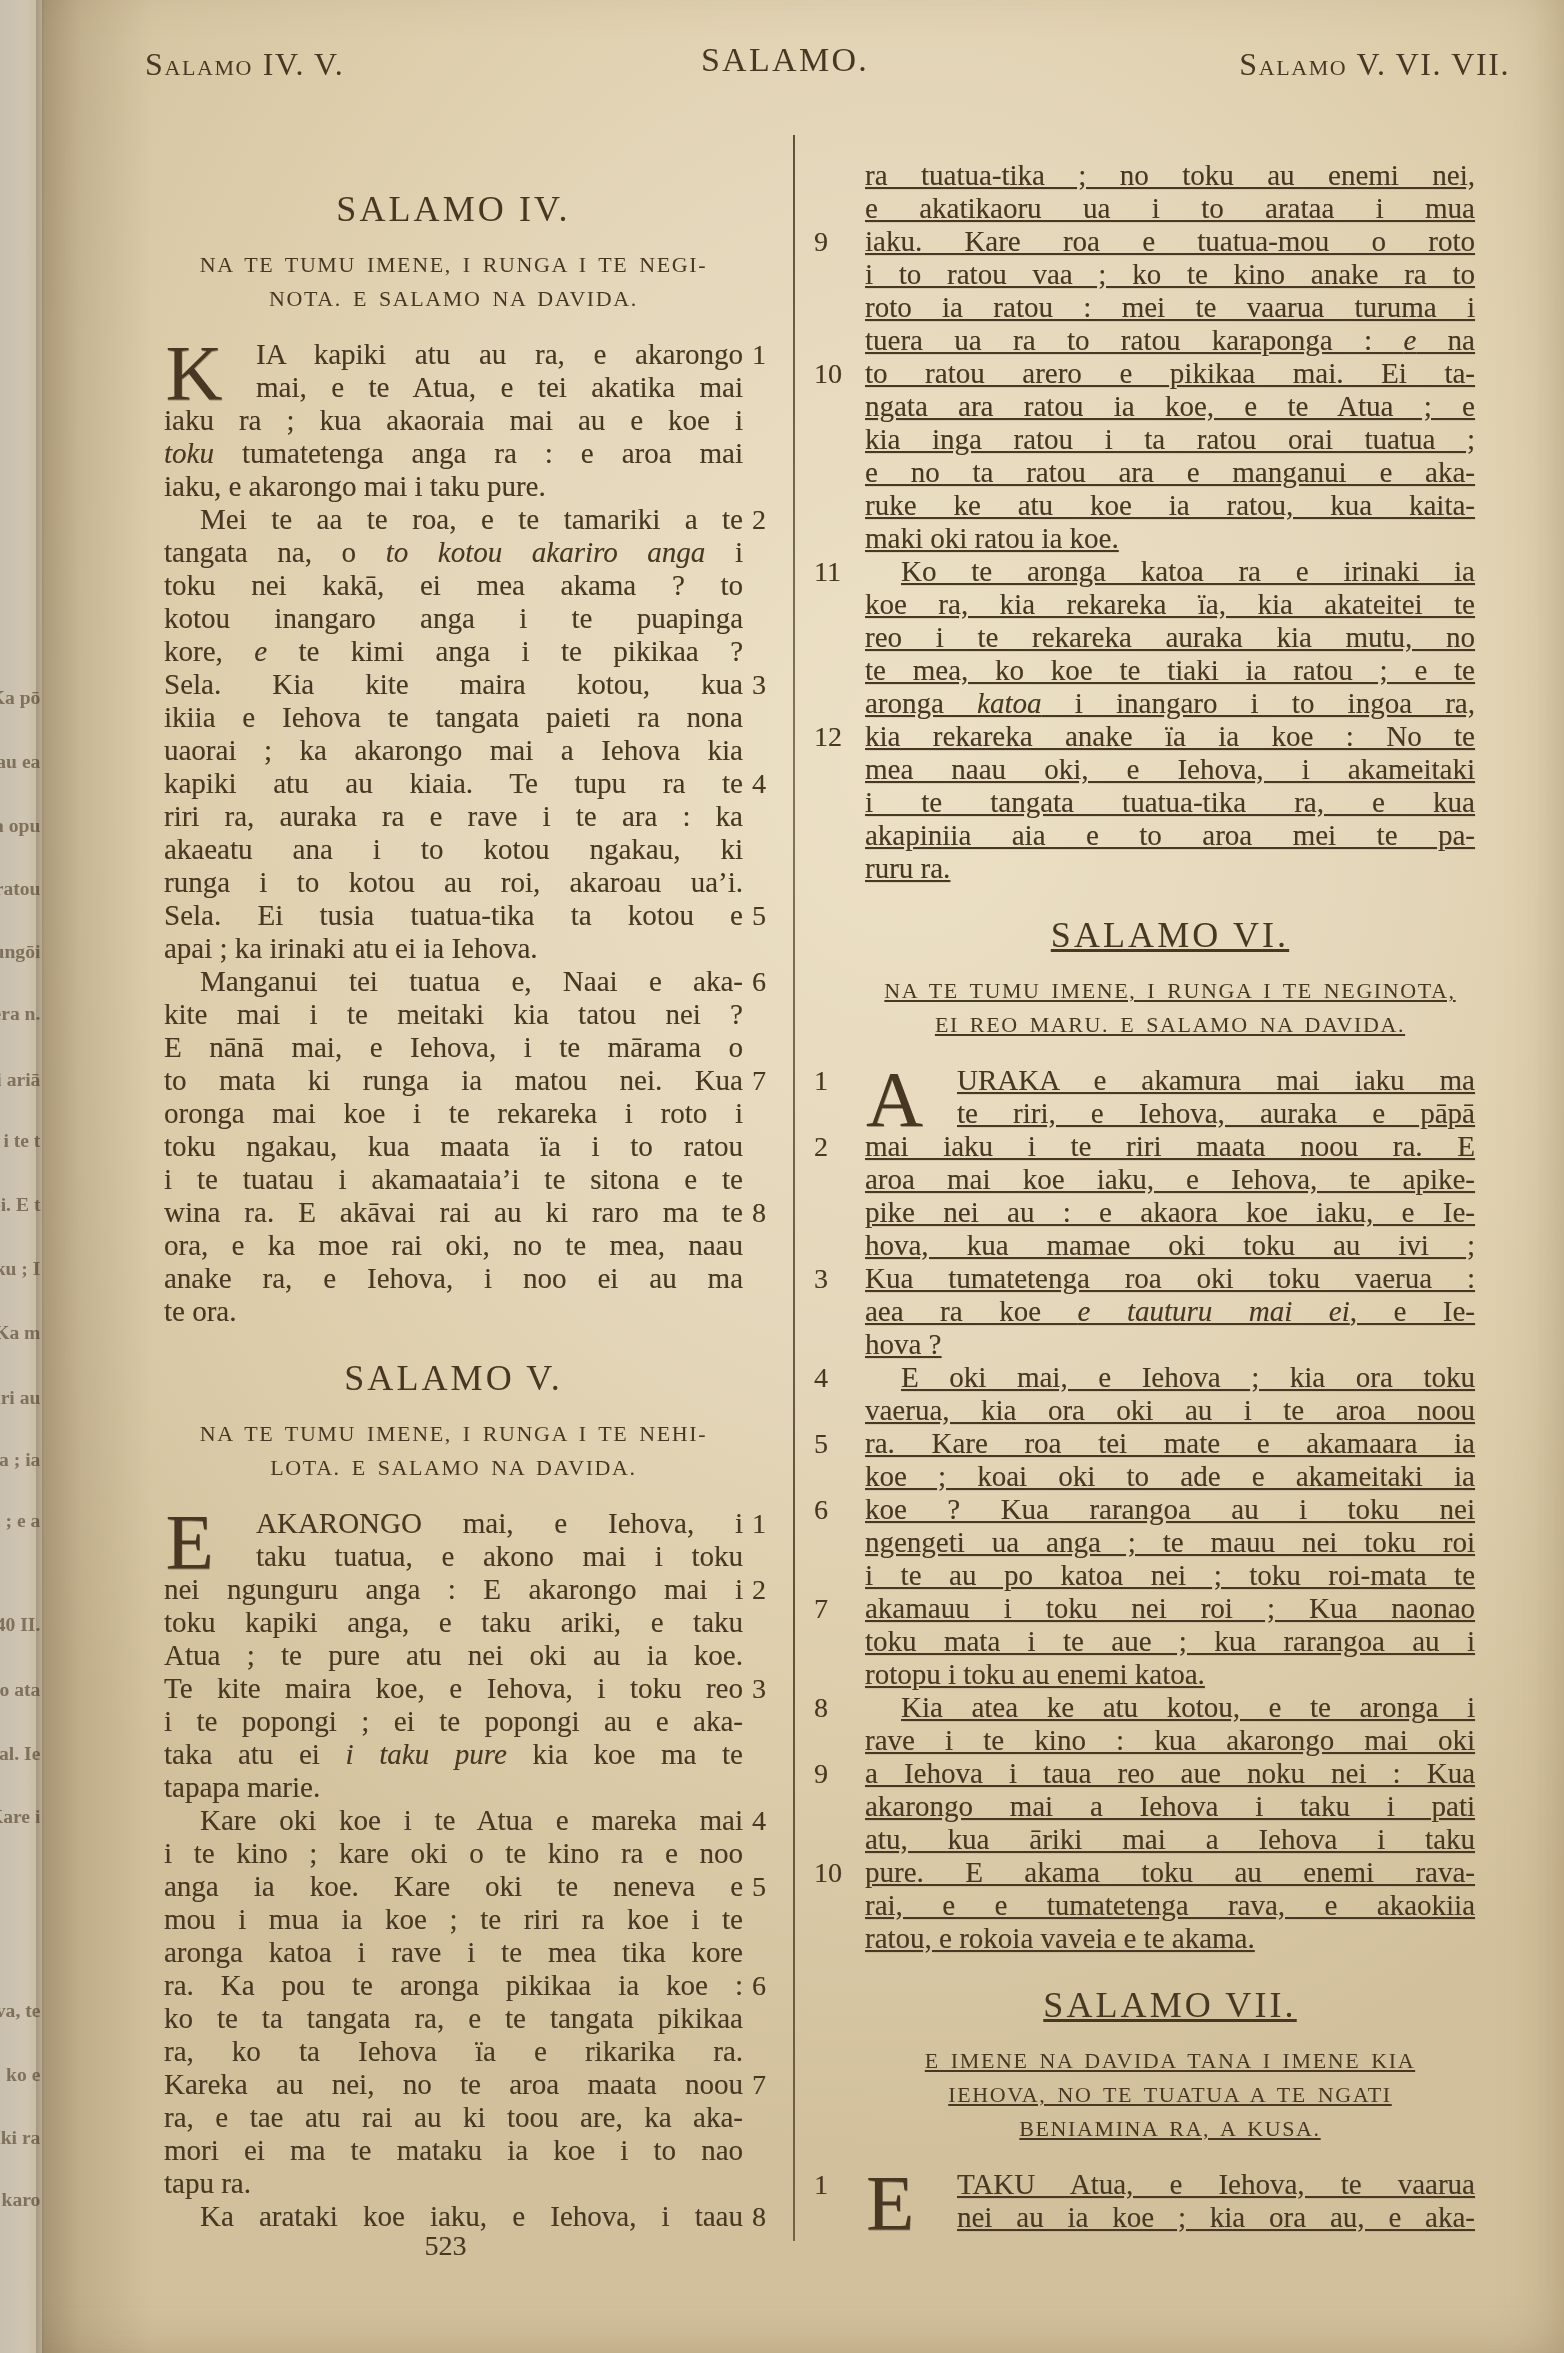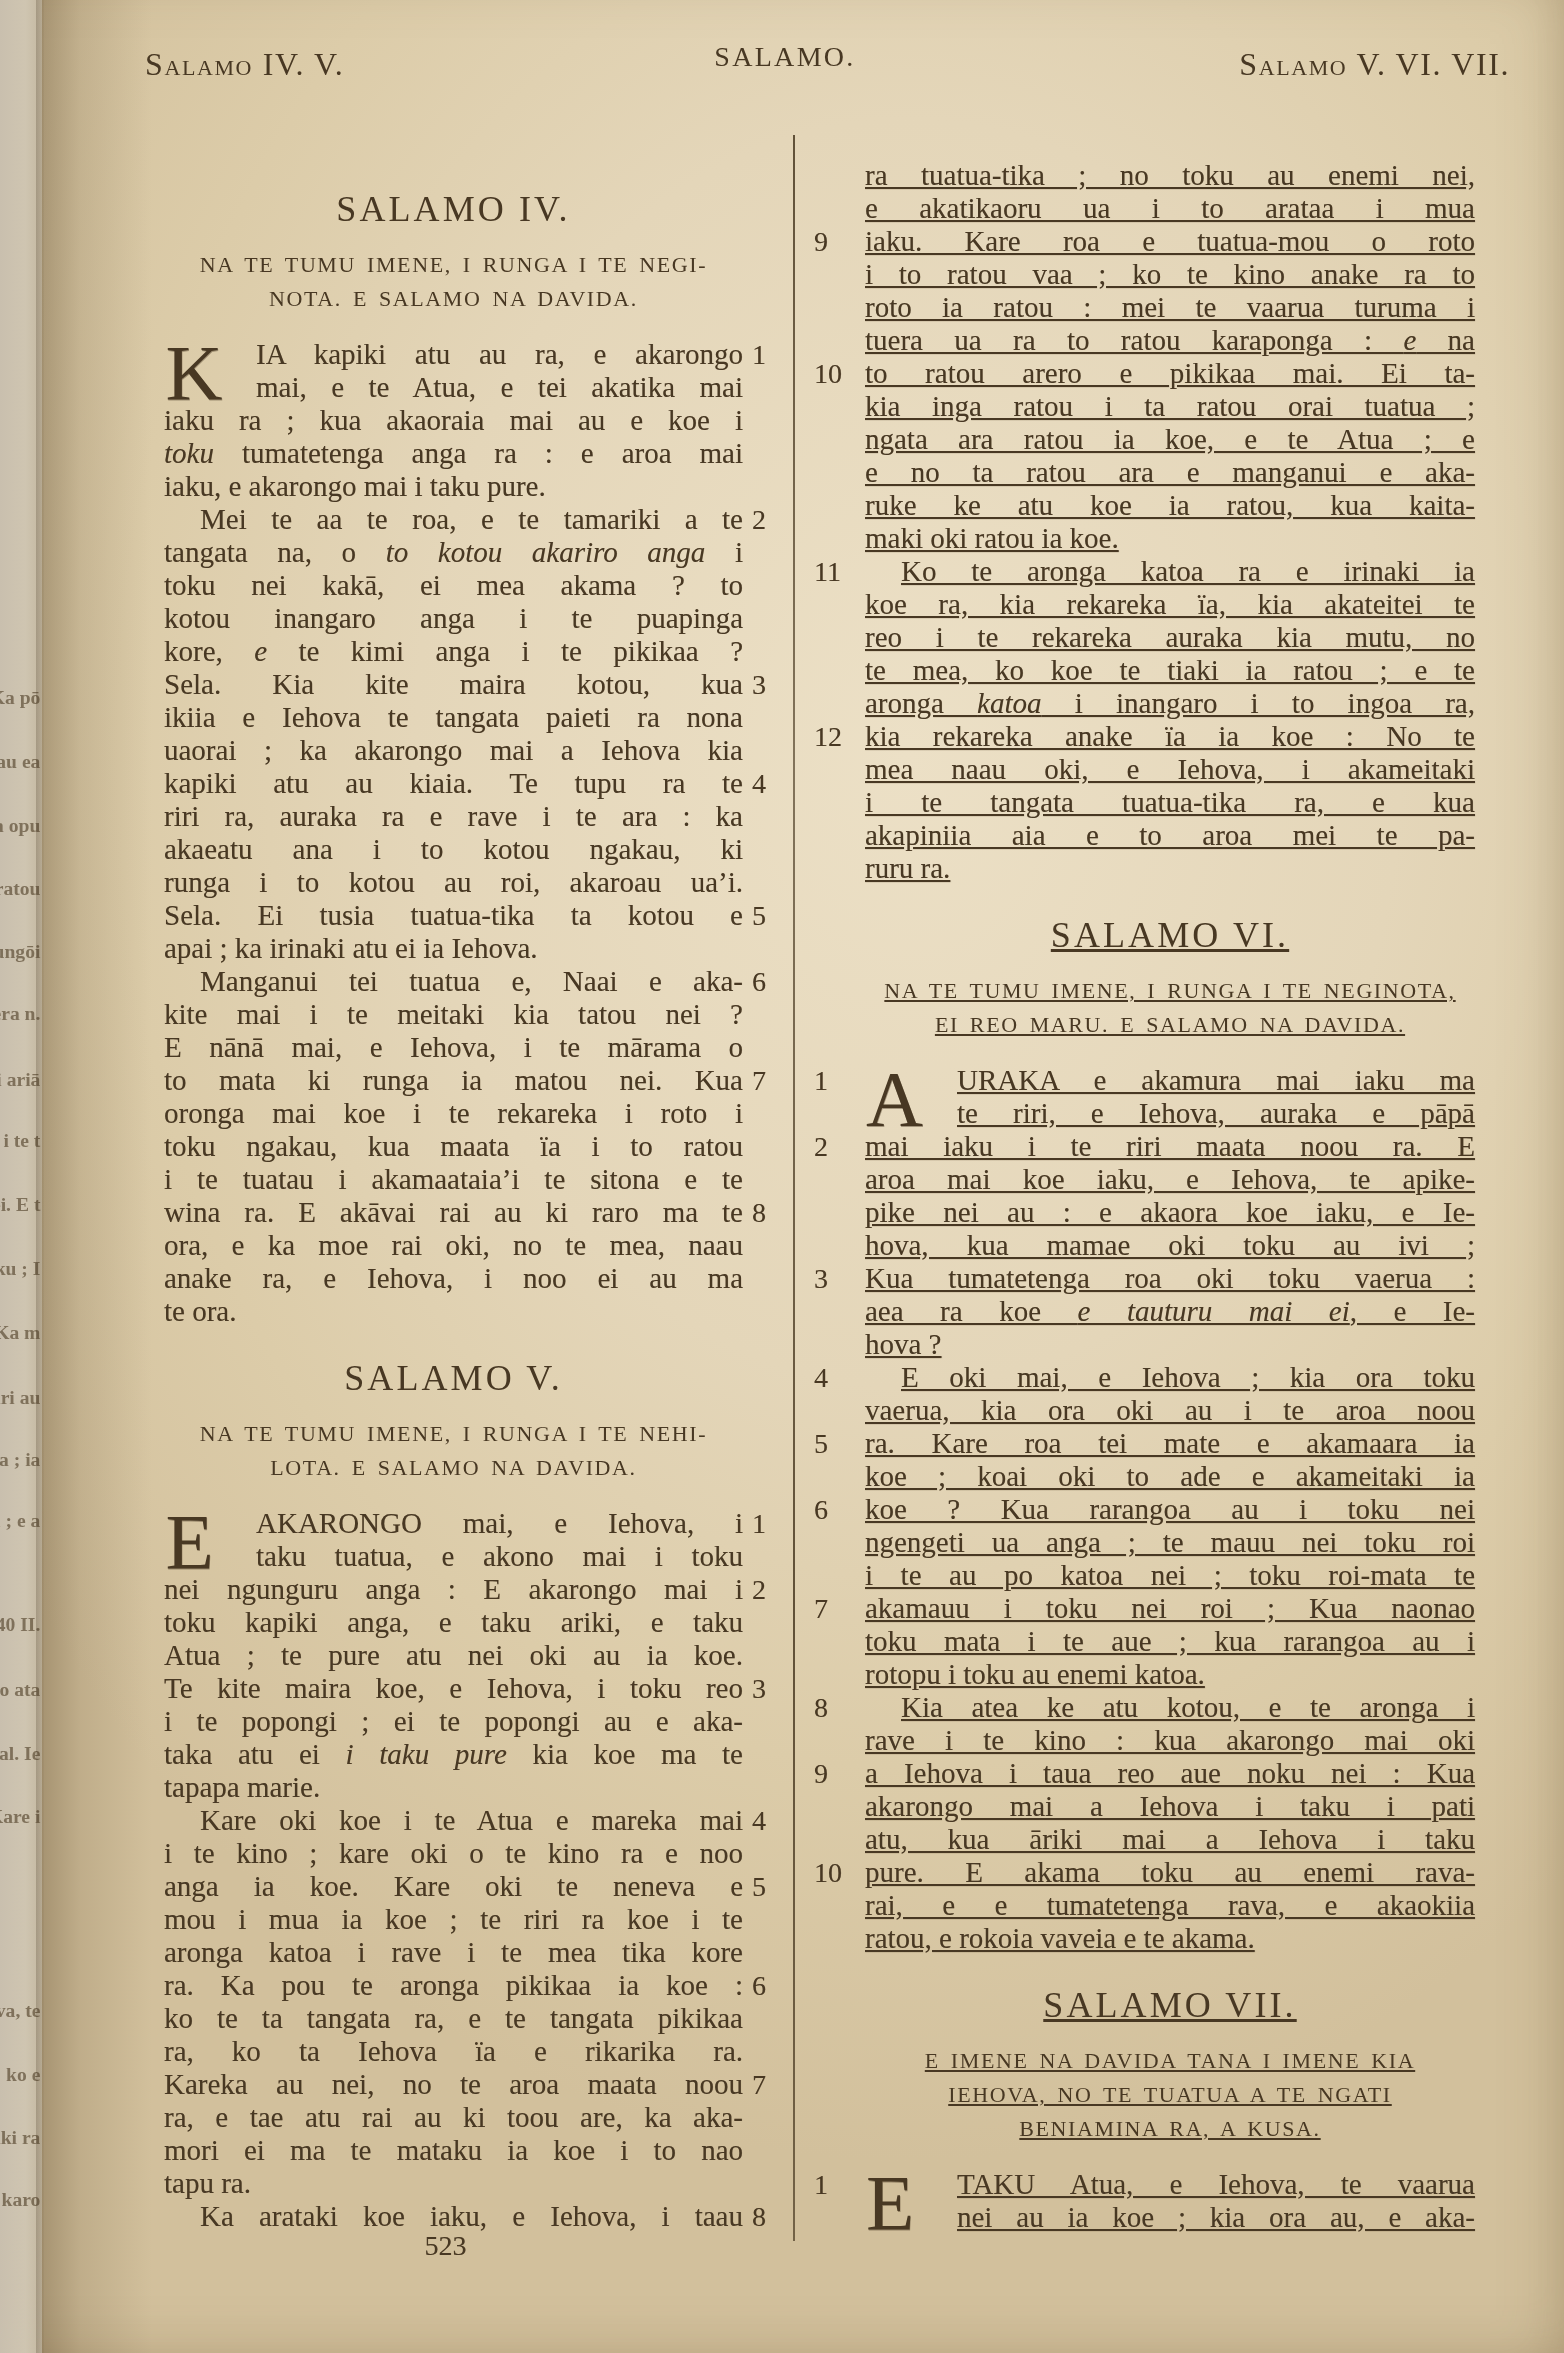--- a/index.html
+++ b/index.html
@@ -30,21 +30,21 @@
   }
   .frag{
     position:absolute;right:1.6px;white-space:nowrap;
     font-size:19.6px;color:rgba(70,54,30,.58);
     filter:blur(0.4px);font-weight:bold;
   }
   
   .running-header{position:absolute;left:145px;top:41px;width:1365px;height:47px;}
   .rh{font-variant:small-caps;font-size:32px;letter-spacing:1.6px;}
   .rh-left{position:absolute;left:0;top:4.7px;}
-  .rh-center{position:absolute;left:640px;top:0;transform:translateX(-50%);font-size:28px;letter-spacing:2.3px;}
+  .rh-center{position:absolute;left:640px;top:0;transform:translateX(-50%);font-size:34px;letter-spacing:2.3px;}
   .rh-right{position:absolute;right:0;top:4.7px;}
   
   .col{position:absolute;}
   .col-left{left:164px;top:174px;width:634px;}
   .col-right{left:814px;top:159px;width:704px;text-decoration:underline;}
   .divider{
     position:absolute;left:793px;top:135px;width:1.6px;height:2106px;
     background:linear-gradient(to bottom,rgba(74,58,34,.85) 0%,rgba(74,58,34,.65) 30%,rgba(74,58,34,.85) 70%,rgba(74,58,34,.7) 100%);
   }
   .psalm-heading{
@@ -205,22 +205,22 @@
   <div class="divider"></div>
   <div class="col col-right" id="col-right">
       <div class="para">
         <div class="line"><span>ra tuatua-tika ; no toku au enemi nei,</span></div>
         <div class="line"><span>e akatikaoru ua i to arataa i mua</span></div>
         <div class="line"><span>iaku. Kare roa e tuatua-mou o roto</span><span class="verse verse-l">9</span></div>
         <div class="line"><span>i to ratou vaa ; ko te kino anake ra to</span></div>
         <div class="line"><span>roto ia ratou : mei te vaarua turuma i</span></div>
         <div class="line"><span>tuera ua ra to ratou karaponga : </span><i>e</i><span> na</span></div>
         <div class="line"><span>to ratou arero e pikikaa mai. Ei ta-</span><span class="verse verse-l">10</span></div>
+        <div class="line"><span>ngata ara ratou ia koe, e te Atua ; e</span></div>
         <div class="line"><span>kia inga ratou i ta ratou orai tuatua ;</span></div>
-        <div class="line"><span>ngata ara ratou ia koe, e te Atua ; e</span></div>
         <div class="line"><span>e no ta ratou ara e manganui e aka-</span></div>
         <div class="line"><span>ruke ke atu koe ia ratou, kua kaita-</span></div>
         <div class="line end"><span>maki oki ratou ia koe.</span></div>
       </div>
       <div class="para">
         <div class="line ind"><span>Ko te aronga katoa ra e irinaki ia</span><span class="verse verse-l">11</span></div>
         <div class="line"><span>koe ra, kia rekareka ïa, kia akateitei te</span></div>
         <div class="line"><span>reo i te rekareka auraka kia mutu, no</span></div>
         <div class="line"><span>te mea, ko koe te tiaki ia ratou ; e te</span></div>
         <div class="line"><span>aronga </span><i>katoa</i><span> i inangaro i to ingoa ra,</span></div>

